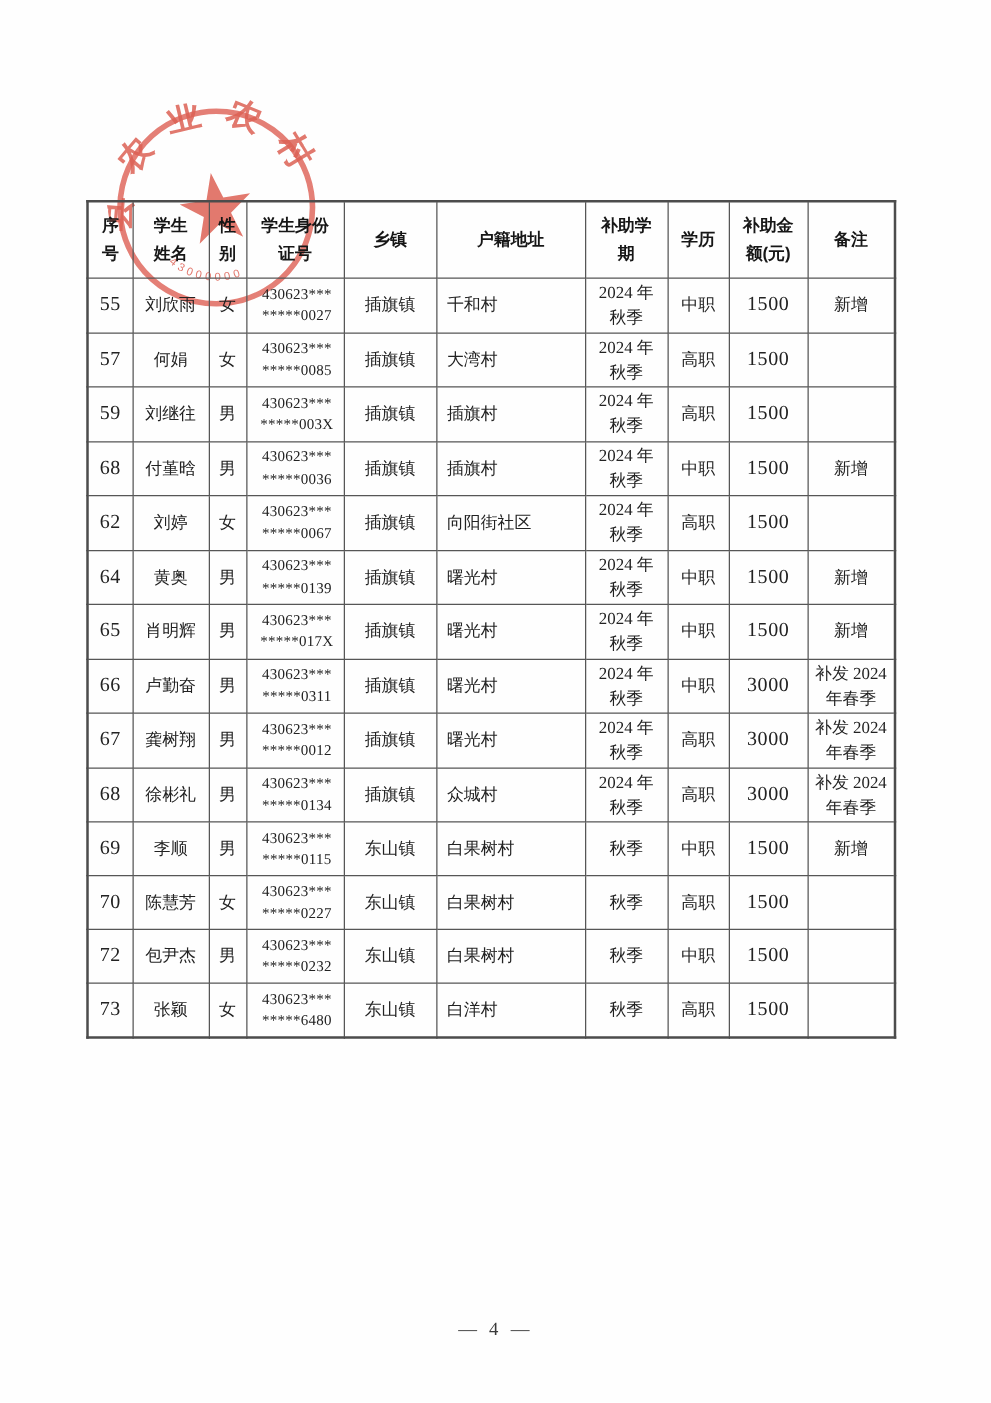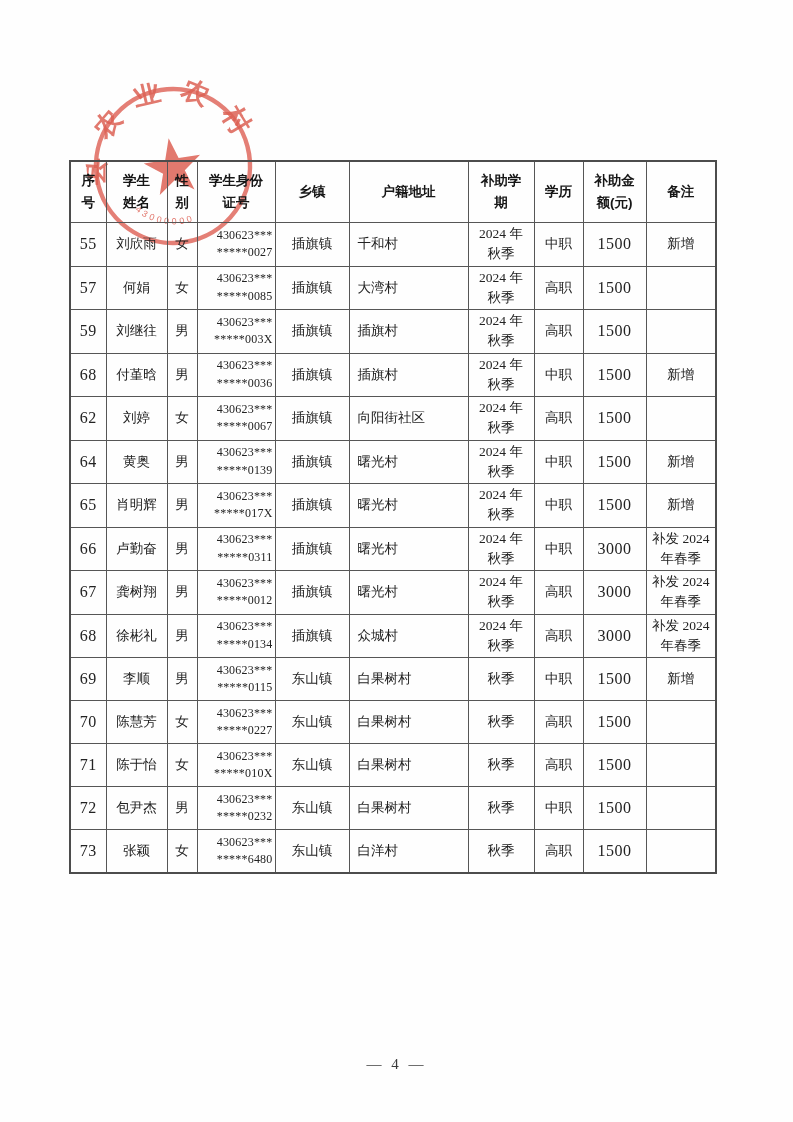--- a/index.html
+++ b/index.html
@@ -24,21 +24,21 @@
     font-family:"Liberation Sans", sans-serif;
     font-weight:700;font-size:13.5px;line-height:1.6;
     height:58px;text-align:center;vertical-align:middle;
     padding:1px 1px;color:#161616;
   }
   .roster td{
     font-size:13.5px;line-height:1.5;height:40px;
     text-align:center;vertical-align:middle;padding:1px 2px;color:#222;
   }
   .roster td.c-id{
-    text-align:right;font-size:12px;padding-left:5px;line-height:1.45;
+    text-align:center;font-size:12px;padding-left:5px;line-height:1.45;
     letter-spacing:.2px;
   }
   .roster td.c-address{text-align:left;padding-left:8px;}
   .roster td.c-no,.roster td.c-amount{font-size:16px;letter-spacing:.5px;}
 
   
   .stamp{
     position:absolute;left:87px;top:80px;width:172px;height:172px;
     transform:rotate(-9deg);
     mix-blend-mode:multiply;opacity:.88;pointer-events:none;
@@ -284,33 +284,20 @@
       <td class="c-id">430623***
 *****0227</td>
       <td class="c-town">东山镇</td>
       <td class="c-address">白果树村</td>
       <td class="c-term">秋季</td>
       <td class="c-edu">高职</td>
       <td class="c-amount">1500</td>
       <td class="c-remark"></td>
     </tr>
 
-    <tr>
-      <td class="c-no">71</td>
-      <td class="c-name">陈于怡</td>
-      <td class="c-gender">女</td>
-      <td class="c-id">430623***
-*****010X</td>
-      <td class="c-town">东山镇</td>
-      <td class="c-address">白果树村</td>
-      <td class="c-term">秋季</td>
-      <td class="c-edu">高职</td>
-      <td class="c-amount">1500</td>
-      <td class="c-remark"></td>
-    </tr>
 
     <tr>
       <td class="c-no">72</td>
       <td class="c-name">包尹杰</td>
       <td class="c-gender">男</td>
       <td class="c-id">430623***
 *****0232</td>
       <td class="c-town">东山镇</td>
       <td class="c-address">白果树村</td>
       <td class="c-term">秋季</td>

